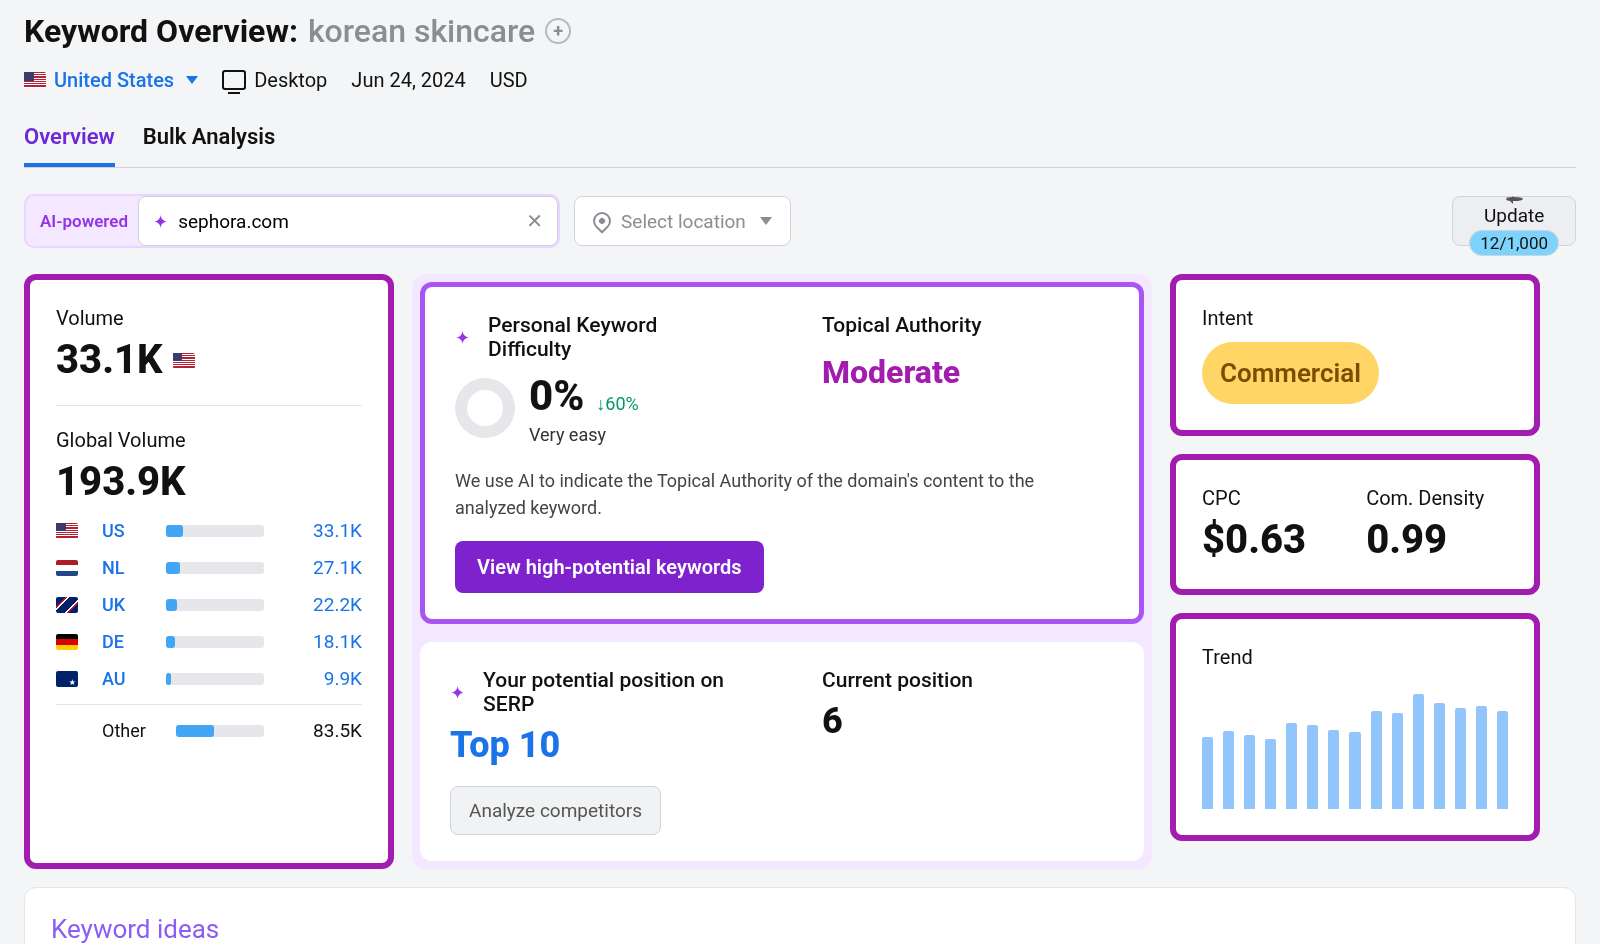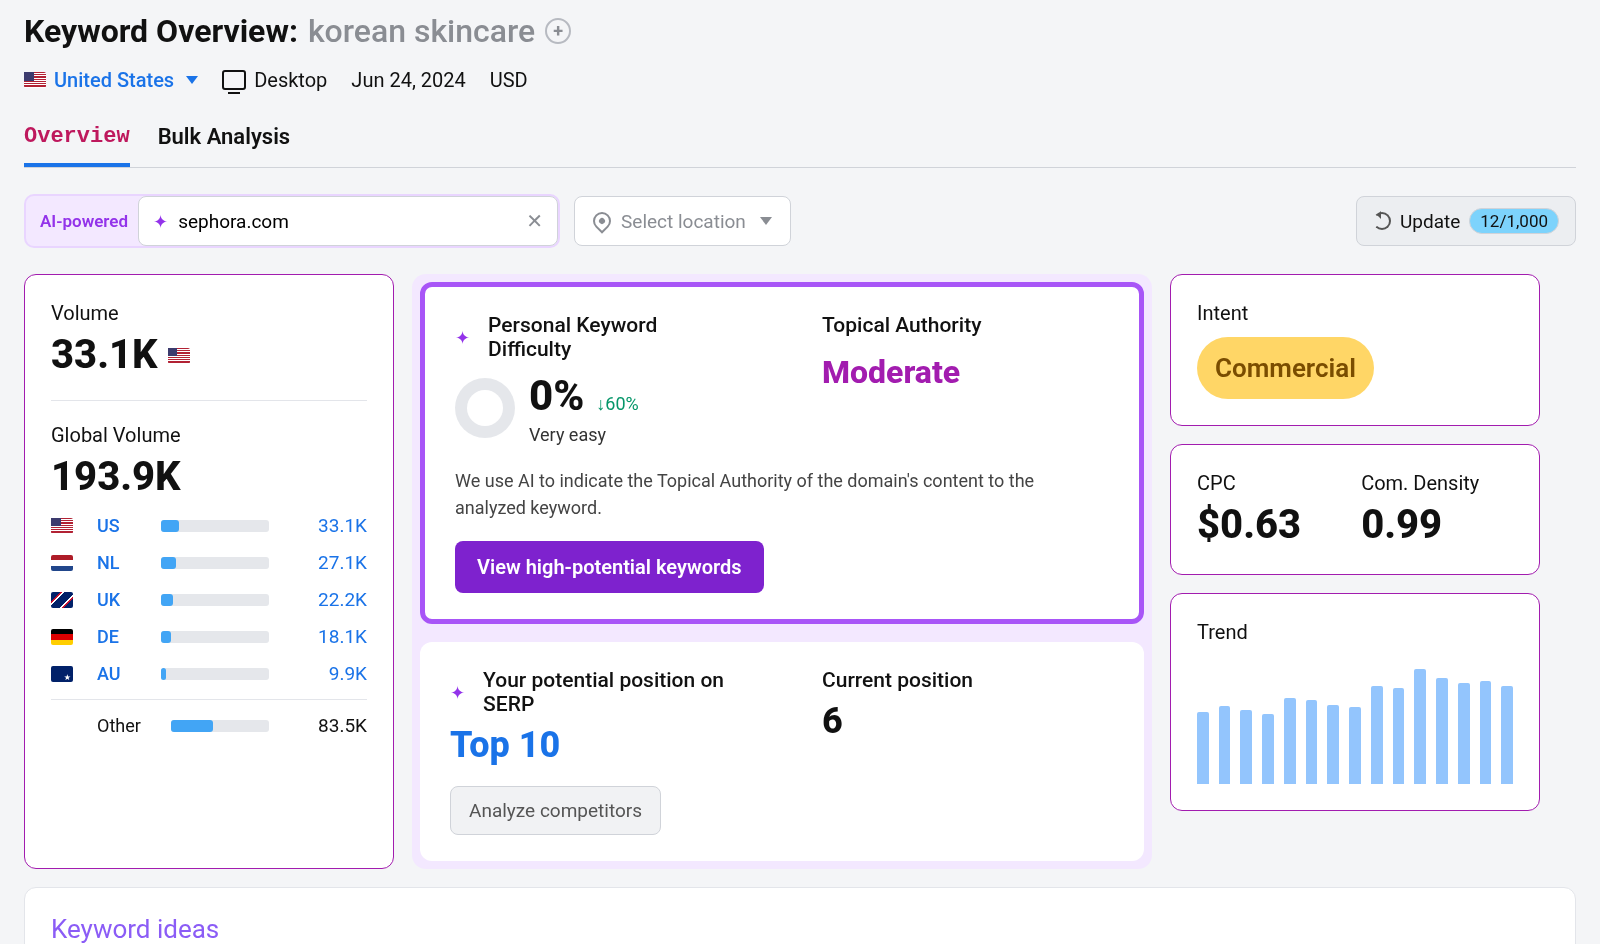--- a/index.html
+++ b/index.html
@@ -23,39 +23,39 @@
   .flag-au { background:#012169; position:relative; }
   .flag-au::after { content:"★"; color:#fff; font-size:8px; position:absolute; right:2px; bottom:0; }
 
   .device { display:flex; align-items:center; gap:8px; }
   .desktop-icon { width:24px; height:20px; border:2px solid #111; border-radius:3px; position:relative; }
   .desktop-icon::after { content:""; position:absolute; left:50%; transform:translateX(-50%); bottom:-6px; width:12px; height:2px; background:#111; }
 
   
   .tabs { margin-top: 32px; display:flex; gap:28px; border-bottom:1px solid #d0d3d9; }
   .tab { padding: 0 0 14px 0; font-size: 22px; font-weight:600; color:#111; cursor:pointer; }
-  .tab.active { color:#be185d; border-bottom: 4px solid #1a73e8; font-family: Liberation Mono, monospace; }
+  .tab.active { color:#6d28d9; border-bottom: 4px solid #1a73e8; }
 
   
   .filters { margin-top: 26px; display:flex; align-items:center; gap:14px; }
   .ai-wrap { display:flex; align-items:center; background:#f3e8ff; border:2px solid #e9d5ff; border-radius:10px; padding:0 0 0 14px; }
   .ai-label { color:#9333ea; font-weight:600; font-size:17px; padding-right:10px; }
   .domain-input { display:flex; align-items:center; background:#fff; border:1px solid #d0d3d9; border-radius:8px; width: 420px; height:50px; padding:0 14px; font-size:19px; }
   .sparkle { color:#9333ea; margin-right:10px; font-size:18px; }
   .domain-input input { flex:1; border:none; outline:none; font-size:19px; }
   .close-x { color:#8a8d93; cursor:pointer; font-size:20px; }
   .loc-select { display:flex; align-items:center; gap:10px; background:#fff; border:1px solid #d0d3d9; border-radius:8px; height:50px; padding:0 18px; color:#8a8d93; font-size:19px; cursor:pointer; }
   .spacer { flex:1; }
-  .update-btn { display:flex; align-items:center; gap:9px; background:#eceef1; border:1px solid #d0d3d9; border-radius:8px; height:50px; padding:0 16px; font-size:19px; cursor:pointer; }
+  .update-btn { display:flex; align-items:center; gap:3px; background:#eceef1; border:1px solid #d0d3d9; border-radius:8px; height:50px; padding:0 16px; font-size:19px; cursor:pointer;flex-direction:column; }
   .pill { background:#7dd3fc; border:1px solid #d0d3d9; border-radius:999px; padding:2px 10px; font-size:17px; }
 
   
   .grid { margin-top: 26px; display:grid; grid-template-columns: 370px 740px 370px; gap: 18px; }
 
-  .card { background:#fff; border:1px solid #a21caf; border-radius:12px; padding: 26px; }
+  .card { background:#fff; border:6px solid #a21caf; border-radius:12px; padding: 26px; }
   .card-label { font-size:20px; color:#111; }
   .big-num { font-size: 40px; font-weight:800; margin-top: 6px; }
 
   
   .vol-sep { height:1px; background:#e3e5ea; margin:22px 0; }
   .gv-row { display:flex; align-items:center; gap:24px; font-size:18px; margin-top:14px; }
   .gv-row .cc { width:36px; color:#1a73e8; font-weight:500; }
   .gv-row .other-label { font-size:18px; color:#111; }
   .bar-track { flex:1; height:12px; background:#e5e7eb; border-radius:3px; position:relative; margin:0 4px; }
   .bar-fill { position:absolute; left:0; top:0; height:100%; background:#42a5f5; border-radius:3px; }

